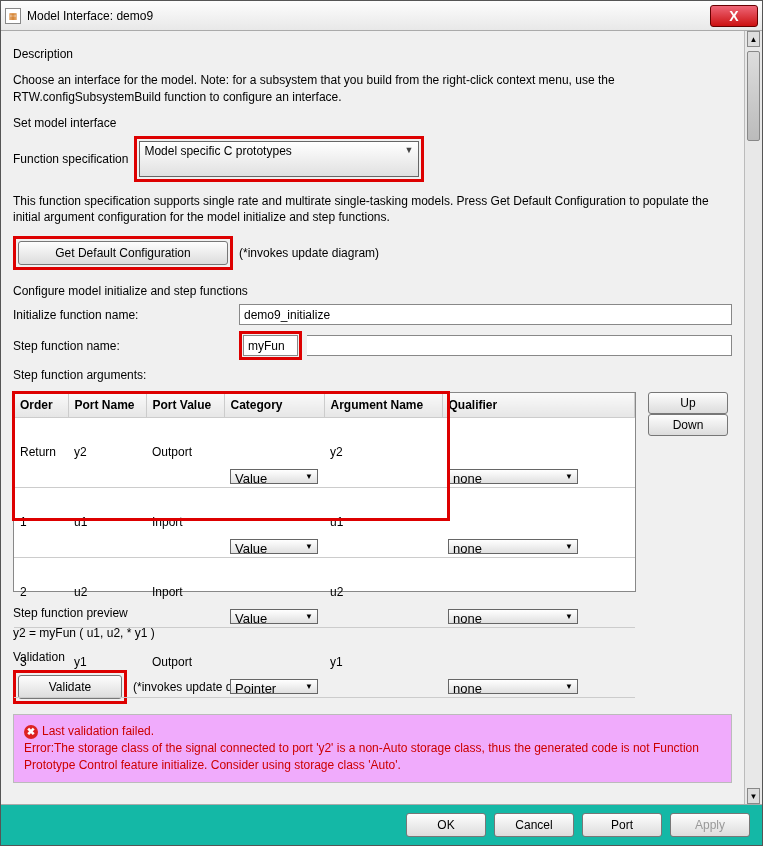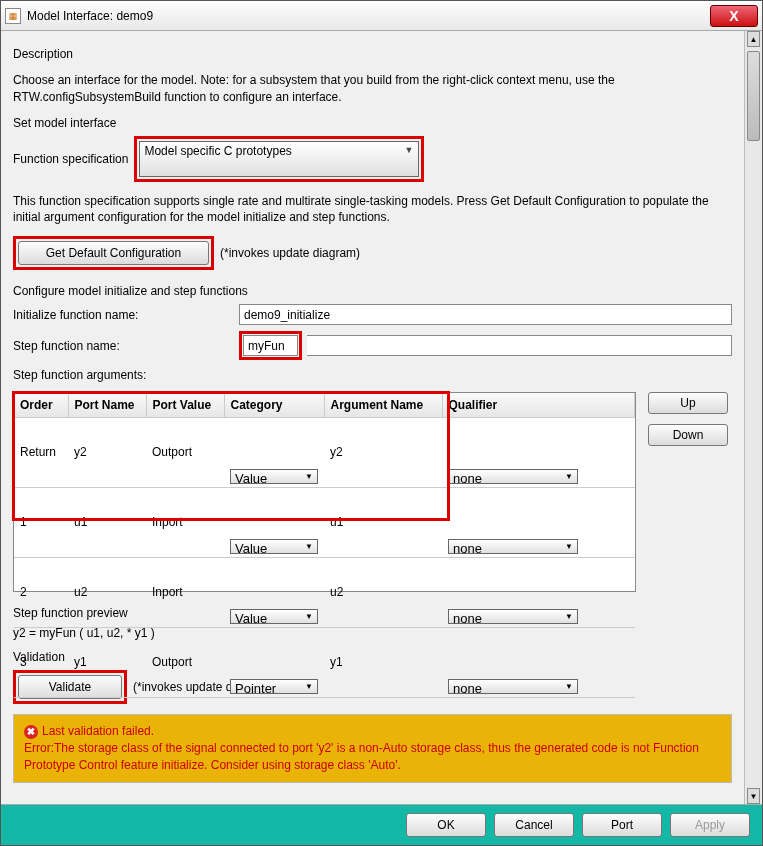--- a/index.html
+++ b/index.html
@@ -24,24 +24,24 @@
 .btn.small { height:22px; }
 .btn.wide { width:80px; }
 .btn.disabled { color:#999; }
 .highlight-tight { border:3px solid #d00; }
 .table-box { border:1px solid #888; background:#fff; height:200px; margin-top:4px; display:flex; }
 .tbl { border-collapse:collapse; width:100%; }
 .tbl th,.tbl td { border-bottom:1px solid #ccc; padding:3px 6px; text-align:left; height:24px; }
 .tbl th { background:linear-gradient(#fafafa,#e6e6e6); border-right:1px solid #ccc; font-weight:bold; }
 .cell-sel { border:1px solid #666; background:linear-gradient(#fff,#e0e0e0); height:15px; width:88px; position:relative; padding:1px 4px; font-size:13px;margin-top:48px; }
 .cell-sel::after { content:"▼"; position:absolute; right:4px; top:2px; font-size:8px; }
-.err-box { border:1px solid #bbb; background:#eab308; padding:8px 10px; margin-top:10px; color:#c00; line-height:1.4; }
+.err-box { border:1px solid #bbb; background:#f0abfc; padding:8px 10px; margin-top:10px; color:#c00; line-height:1.4; }
 .err-icon { display:inline-block; width:14px; height:14px; border-radius:50%; background:#d22; color:#fff; text-align:center; line-height:14px; font-weight:bold; font-size:10px; margin-right:4px; }
 .bottom-bar { border-top:1px solid #aaa; padding:8px 12px; display:flex; justify-content:flex-end; gap:8px; background:#14b8a6; }
-.side-btns { width:96px; padding:4px 0 0 12px; display:flex; flex-direction:column; gap:10px; }
+.side-btns { width:96px; padding:4px 0 0 12px; display:flex; flex-direction:column; }
 .table-highlight { position:absolute; border:3px solid #d00; pointer-events:none; }
 </style>
 </head>
 <body>
 
 <div class="window">
   <div class="titlebar">
     <div class="icon-sq">
         <span style="color:#c60;font-size:9px">▦</span>
       </div>
@@ -57,21 +57,21 @@
       <div class="row">
         <span>Function specification</span>
         <span class="highlight-tight" style="padding:2px;display:inline-block">
           <div class="sel" style="width:280px"><span>Model specific C prototypes</span></div>
         </span>
       </div>
       <div class="desc">This function specification supports single rate and multirate single-tasking models.  Press Get Default Configuration to populate the initial argument configuration for the model initialize and step functions.</div>
 
       <div class="row">
         <span class="highlight-tight" style="padding:2px;display:inline-block">
-          <div class="btn" style="width:191px">Get Default Configuration</div>
+          <div class="btn" style="width:210px">Get Default Configuration</div>
         </span>
         <span>(*invokes update diagram)</span>
       </div>
 
       <div class="section-label" style="margin-top:14px">Configure model initialize and step functions</div>
 
       <div class="row">
         <span style="width:220px">Initialize function name:</span>
         <input class="inp" style="flex: 1 1 0%;" value="demo9_initialize">
       </div>

